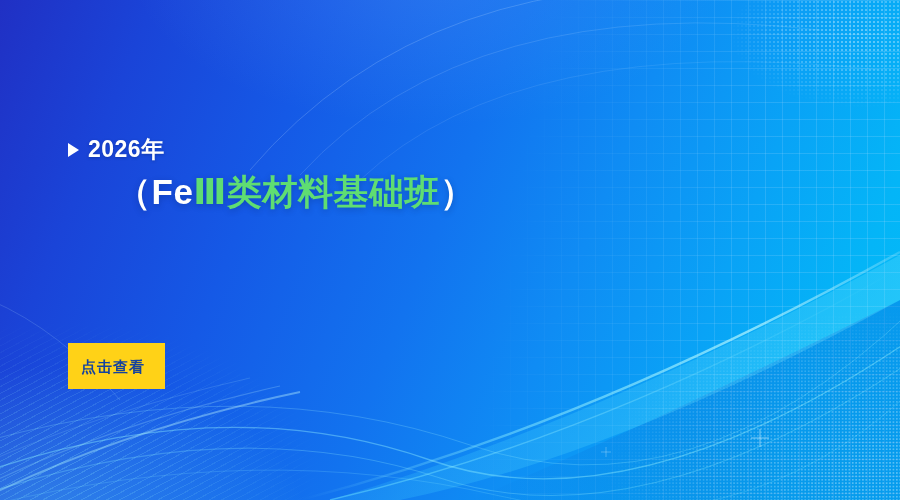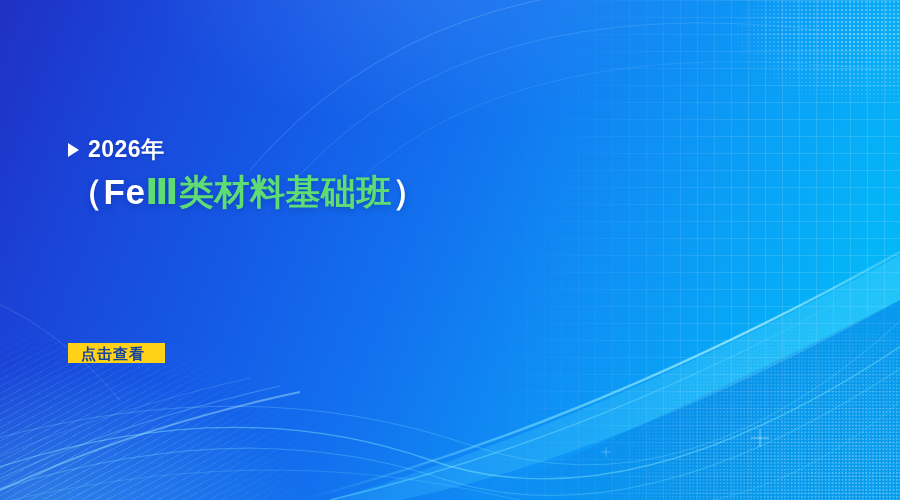--- a/index.html
+++ b/index.html
@@ -132,29 +132,30 @@
     text-shadow: 0 2px 6px rgba(0,35,105,0.32);
   }
   #title-sub {
     font-size: 35px;
     font-weight: bold;
     line-height: 1.2;
     margin-top: 2px;
     letter-spacing: 0.5px;
     white-space: nowrap;
     text-shadow: 0 2px 6px rgba(0,35,105,0.32);
+    margin-left: 48px;
   }
   .sub-paren { color: #ffffff; }
   .sub-accent { color: #5fdd72; }
 
   #cta-button {
     position: absolute;
     left: 68px;
     top: 343px;
-    height: 20px;
+    height: 46px;
     padding: 0 11px 0 13px;
     background: #ffd217;
     display: inline-flex;
     align-items: center;
     gap: 9px;
     border: none;
     cursor: pointer;
     box-sizing: border-box;
   }
   #cta-button .cta-label {

